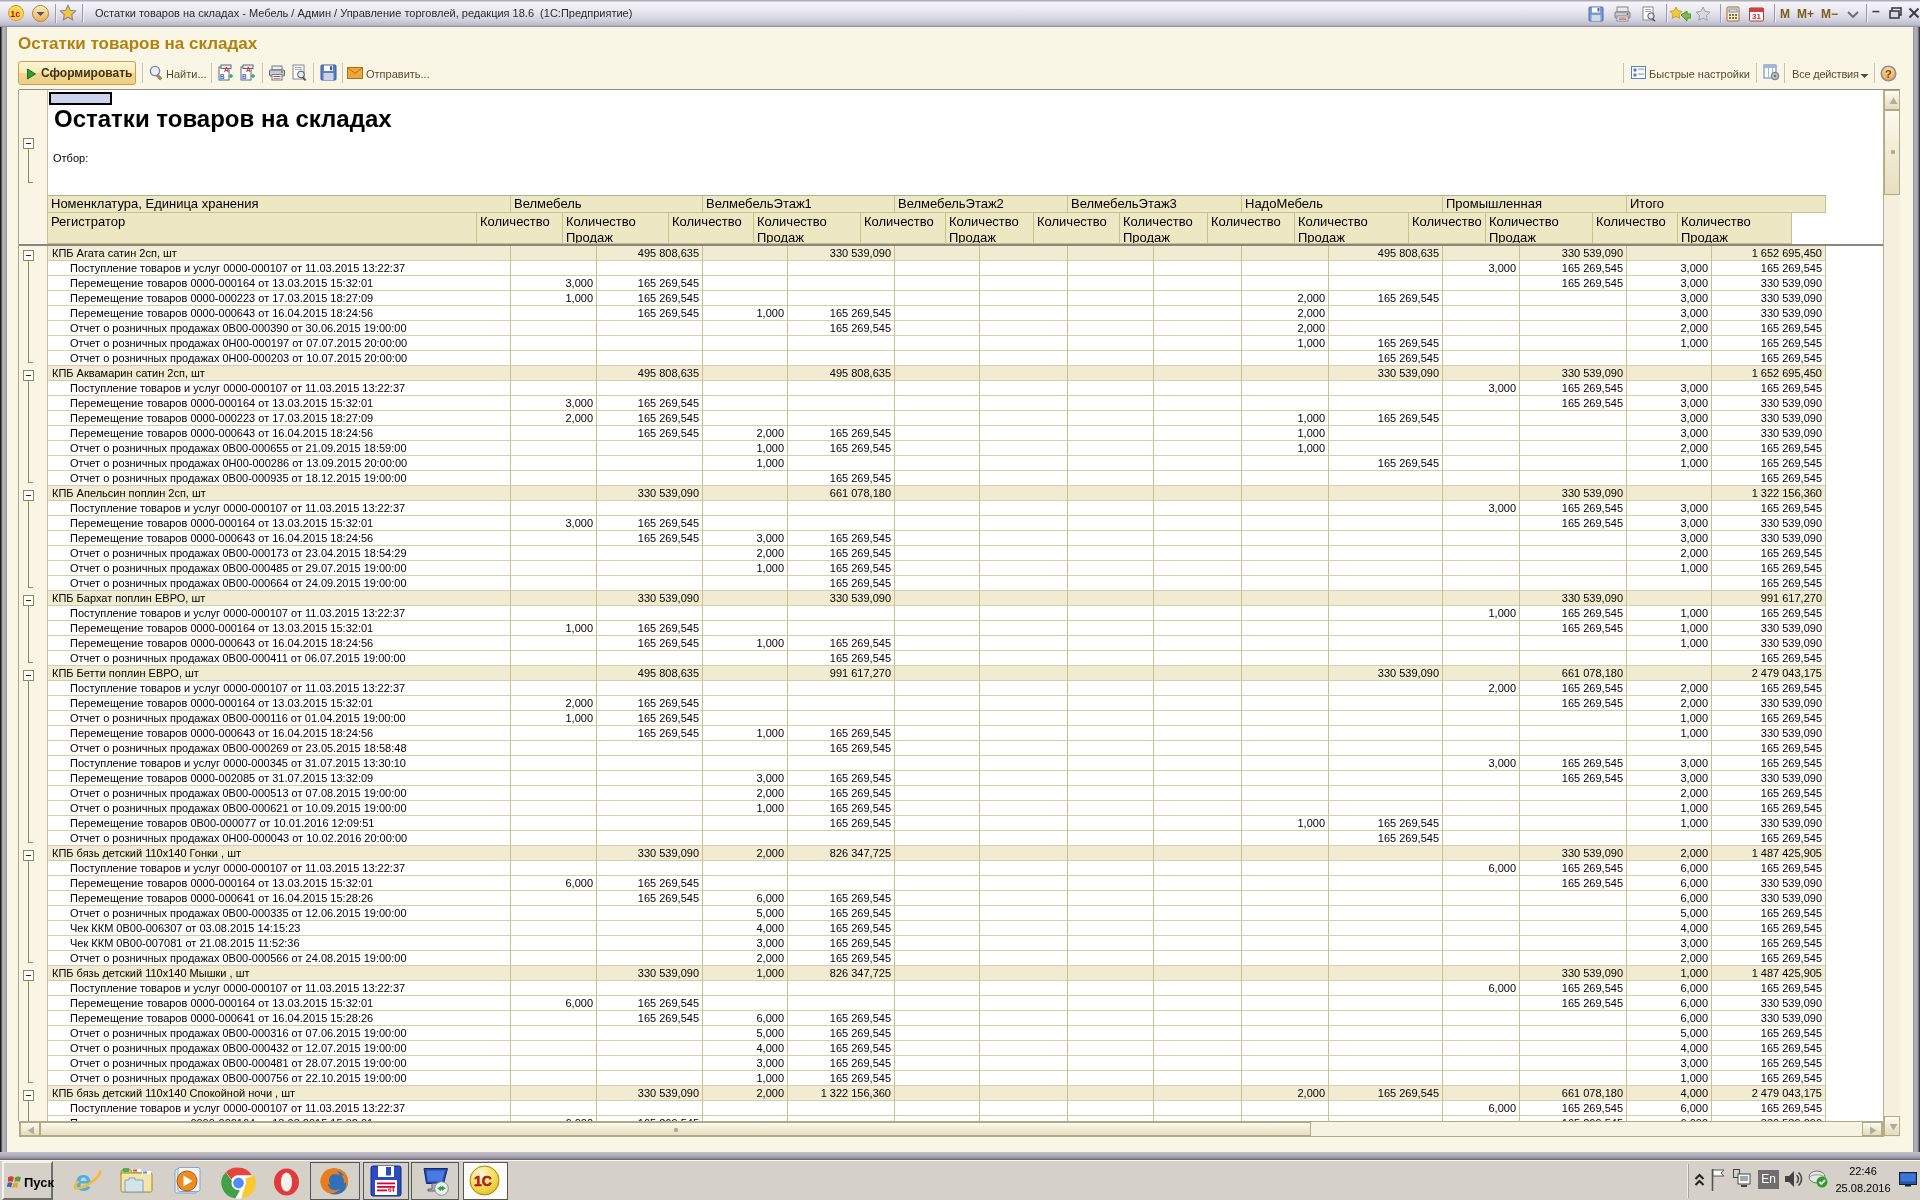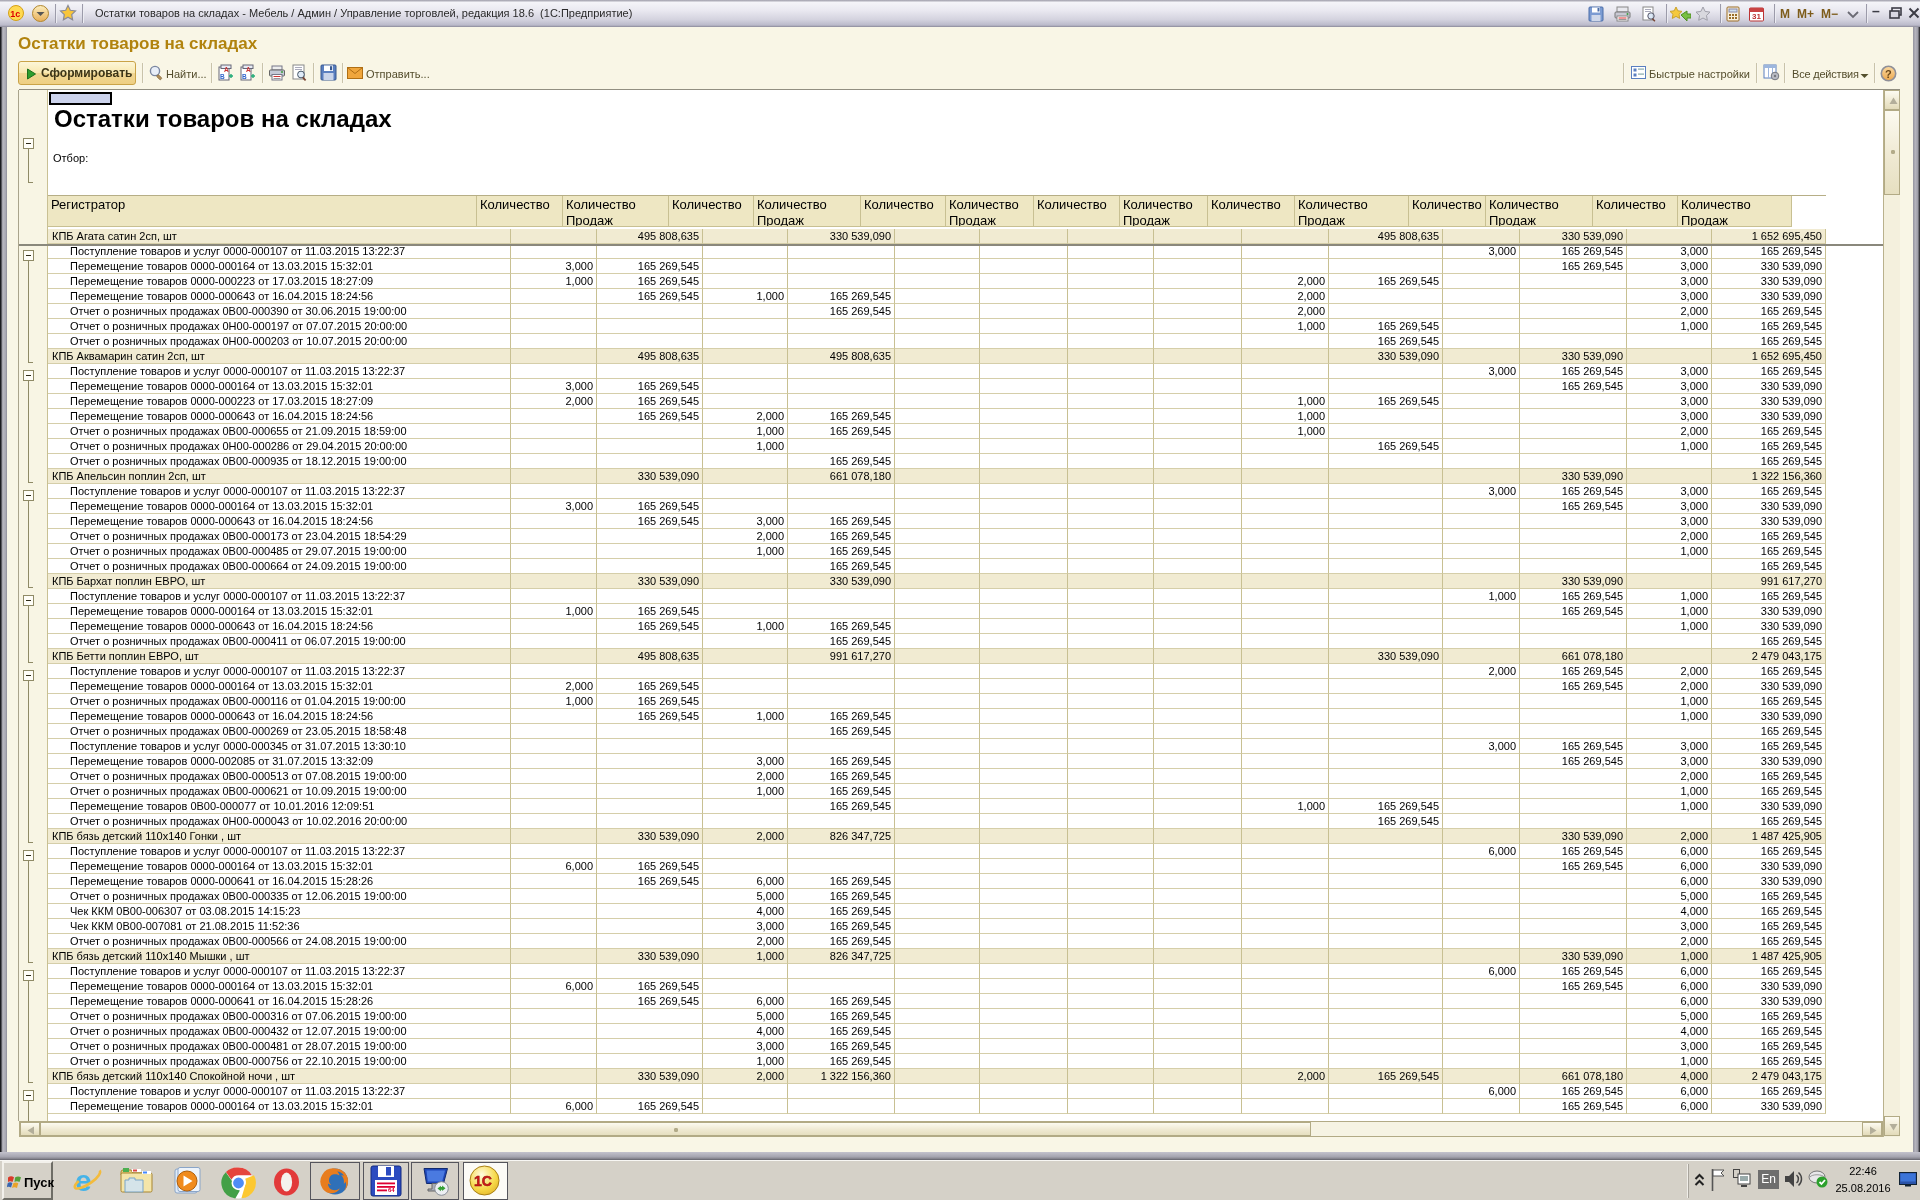--- a/index.html
+++ b/index.html
@@ -297,20 +297,30 @@
 <div class="ttick" style="top:992px"></div>
 <div class="tbox" style="top:1000px">
         <b></b>
       </div>
 <div class="tline" style="top:1011px;height:20px"></div>
     </div>
  <div id="selcell"></div>
  <div id="dtitle">Остатки товаров на складах</div>
  <div class="filt" style="left:34px;top:60px">Отбор:</div>
  <div id="tbl">
+  <div class="tr hr1">
+        <div class="c" style="width:463px">Номенклатура, Единица хранения</div>
+        <div class="c" style="width:192px">Велмебель</div>
+        <div class="c" style="width:192px">ВелмебельЭтаж1</div>
+        <div class="c" style="width:173px">ВелмебельЭтаж2</div>
+        <div class="c" style="width:174px">ВелмебельЭтаж3</div>
+        <div class="c" style="width:201px">НадоМебель</div>
+        <div class="c" style="width:184px">Промышленная</div>
+        <div class="c" style="width:199px">Итого</div>
+      </div>
   <div class="tr hr2">
         <div class="c" style="width:429px">Регистратор</div>
         <div class="c" style="width:86px">Количество</div>
         <div class="c" style="width:106px">Количество<br>Продаж</div>
         <div class="c" style="width:85px">Количество</div>
         <div class="c" style="width:107px">Количество<br>Продаж</div>
         <div class="c" style="width:85px">Количество</div>
         <div class="c" style="width:88px">Количество<br>Продаж</div>
         <div class="c" style="width:86px">Количество</div>
         <div class="c" style="width:88px">Количество<br>Продаж</div>
@@ -554,21 +564,21 @@
         <div class="c n" style="width:86px"></div>
         <div class="c n" style="width:88px"></div>
         <div class="c n" style="width:87px">1,000</div>
         <div class="c n" style="width:114px"></div>
         <div class="c n" style="width:77px"></div>
         <div class="c n" style="width:107px"></div>
         <div class="c n" style="width:85px">2,000</div>
         <div class="c n" style="width:114px">165 269,545</div>
       </div>
 <div class="tr dr">
-        <div class="c c0 d0">Отчет о розничных продажах 0Н00-000286 от 29.04.2015 20:00:00</div>
+        <div class="c c0 d0">Отчет о розничных продажах 0Н00-000286 от 13.09.2015 20:00:00</div>
         <div class="c n" style="width:86px"></div>
         <div class="c n" style="width:106px"></div>
         <div class="c n" style="width:85px">1,000</div>
         <div class="c n" style="width:107px"></div>
         <div class="c n" style="width:85px"></div>
         <div class="c n" style="width:88px"></div>
         <div class="c n" style="width:86px"></div>
         <div class="c n" style="width:88px"></div>
         <div class="c n" style="width:87px"></div>
         <div class="c n" style="width:114px">165 269,545</div>

